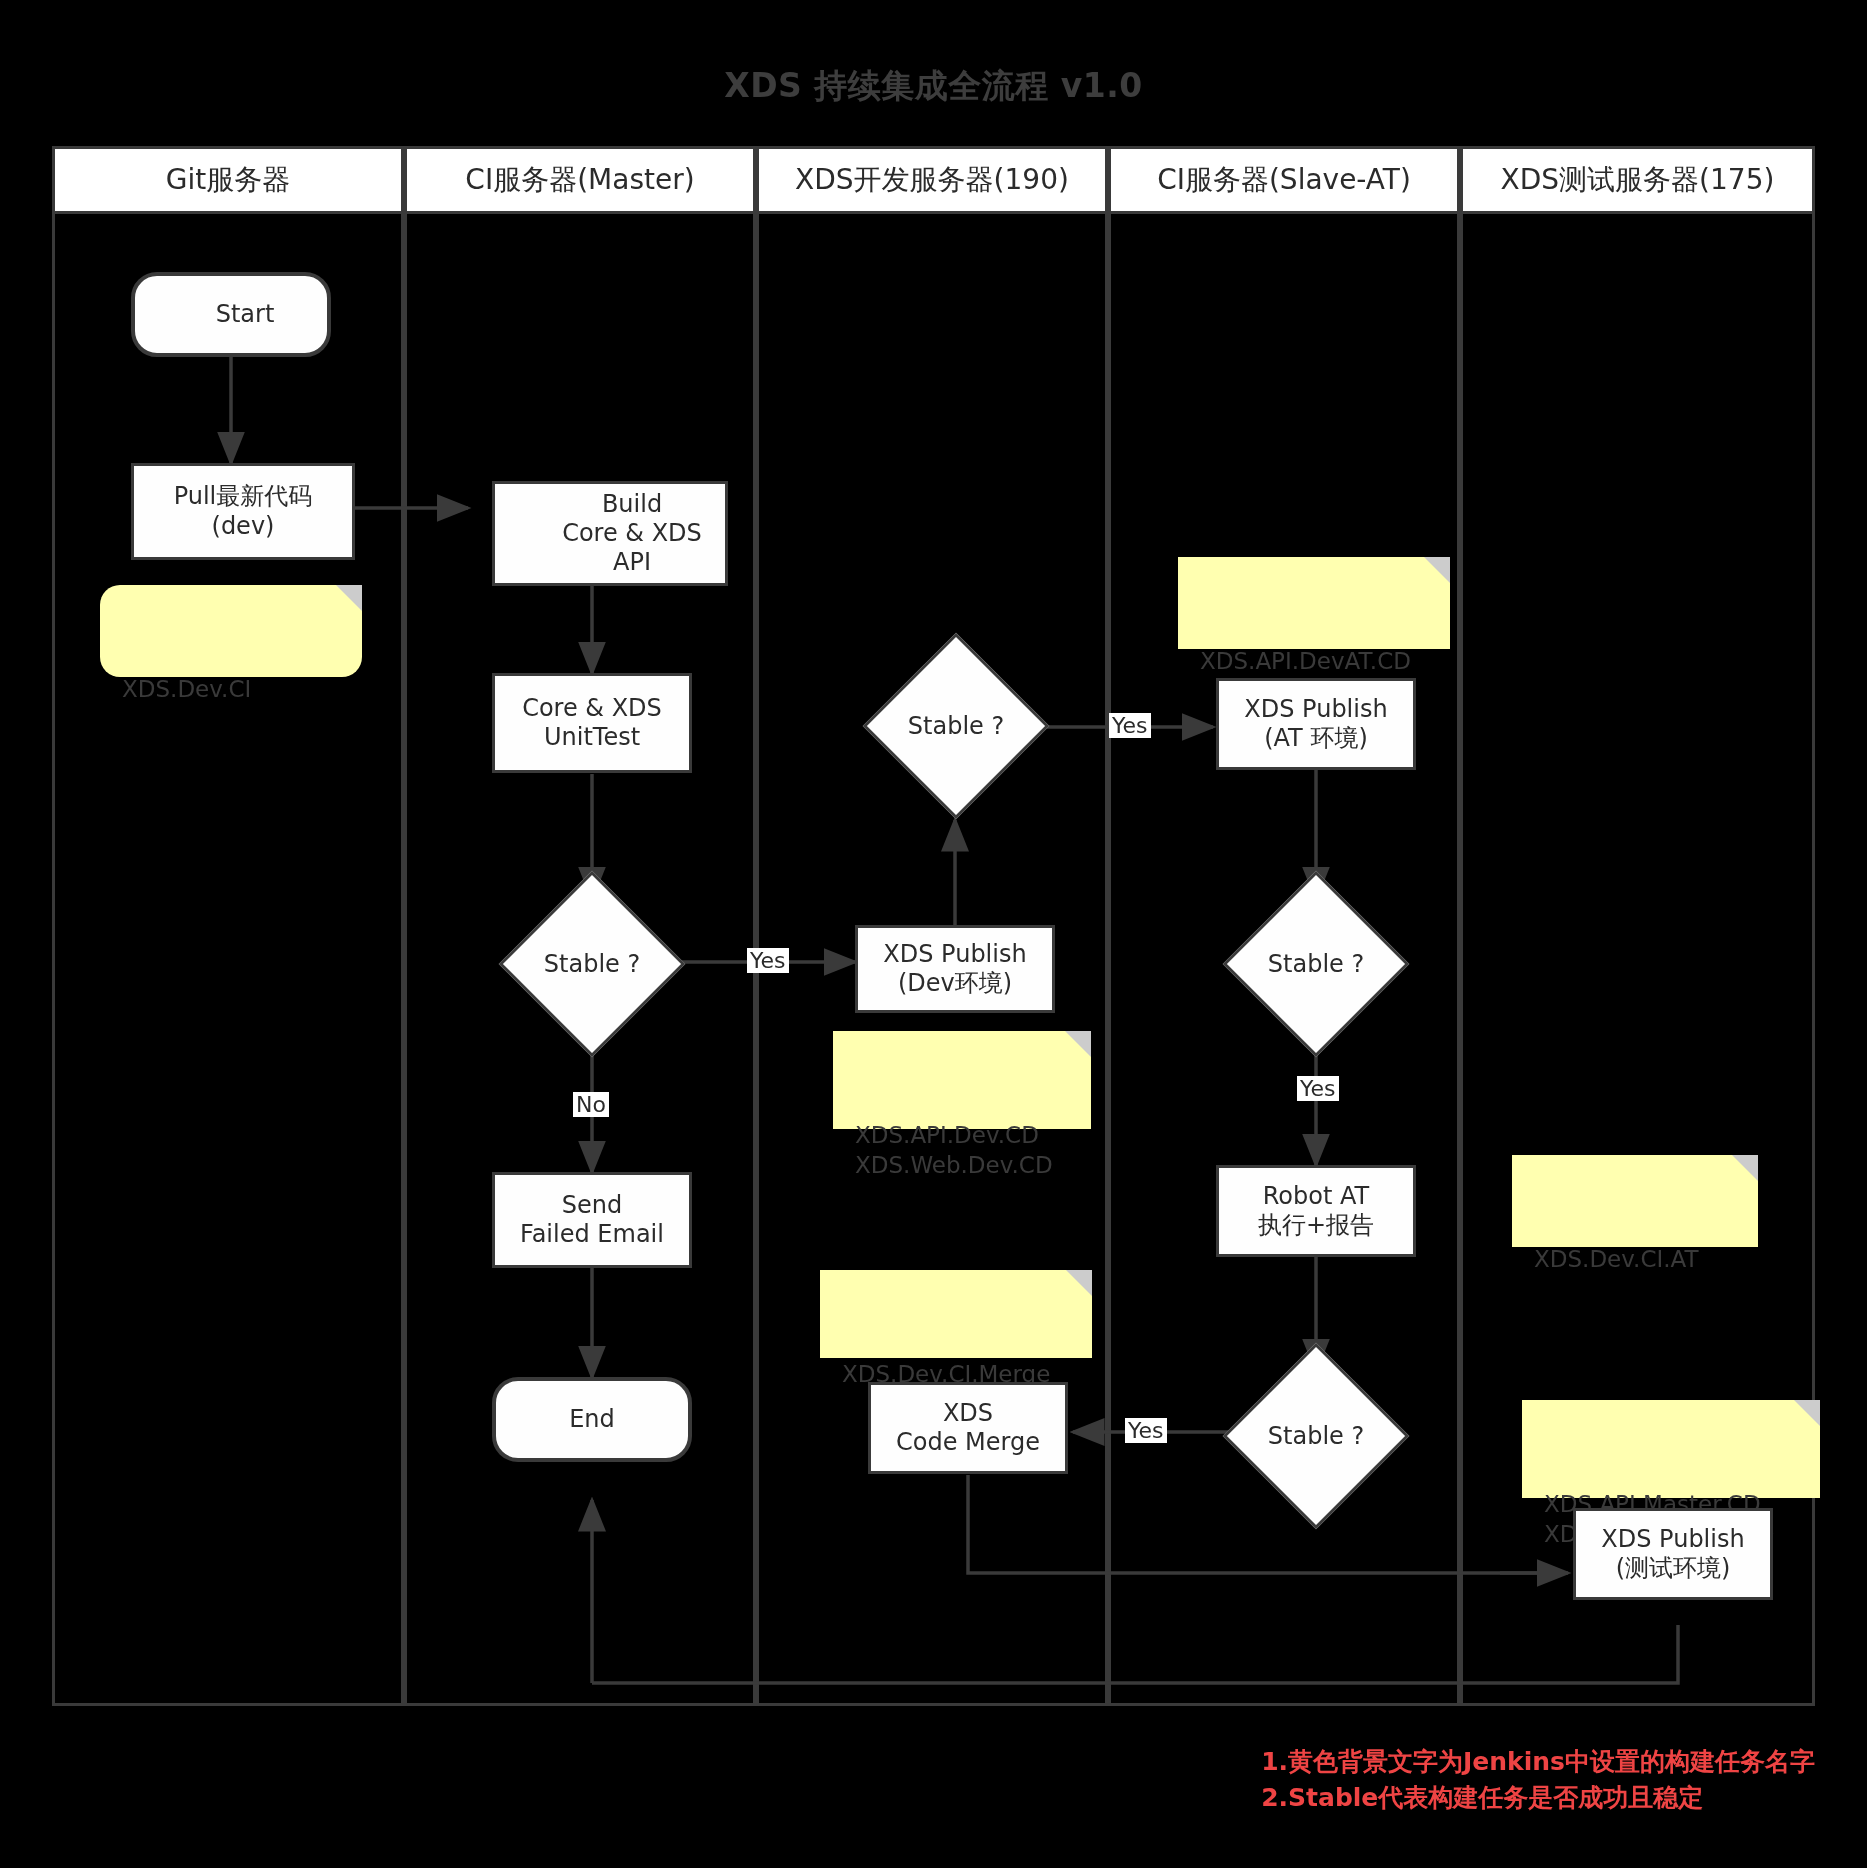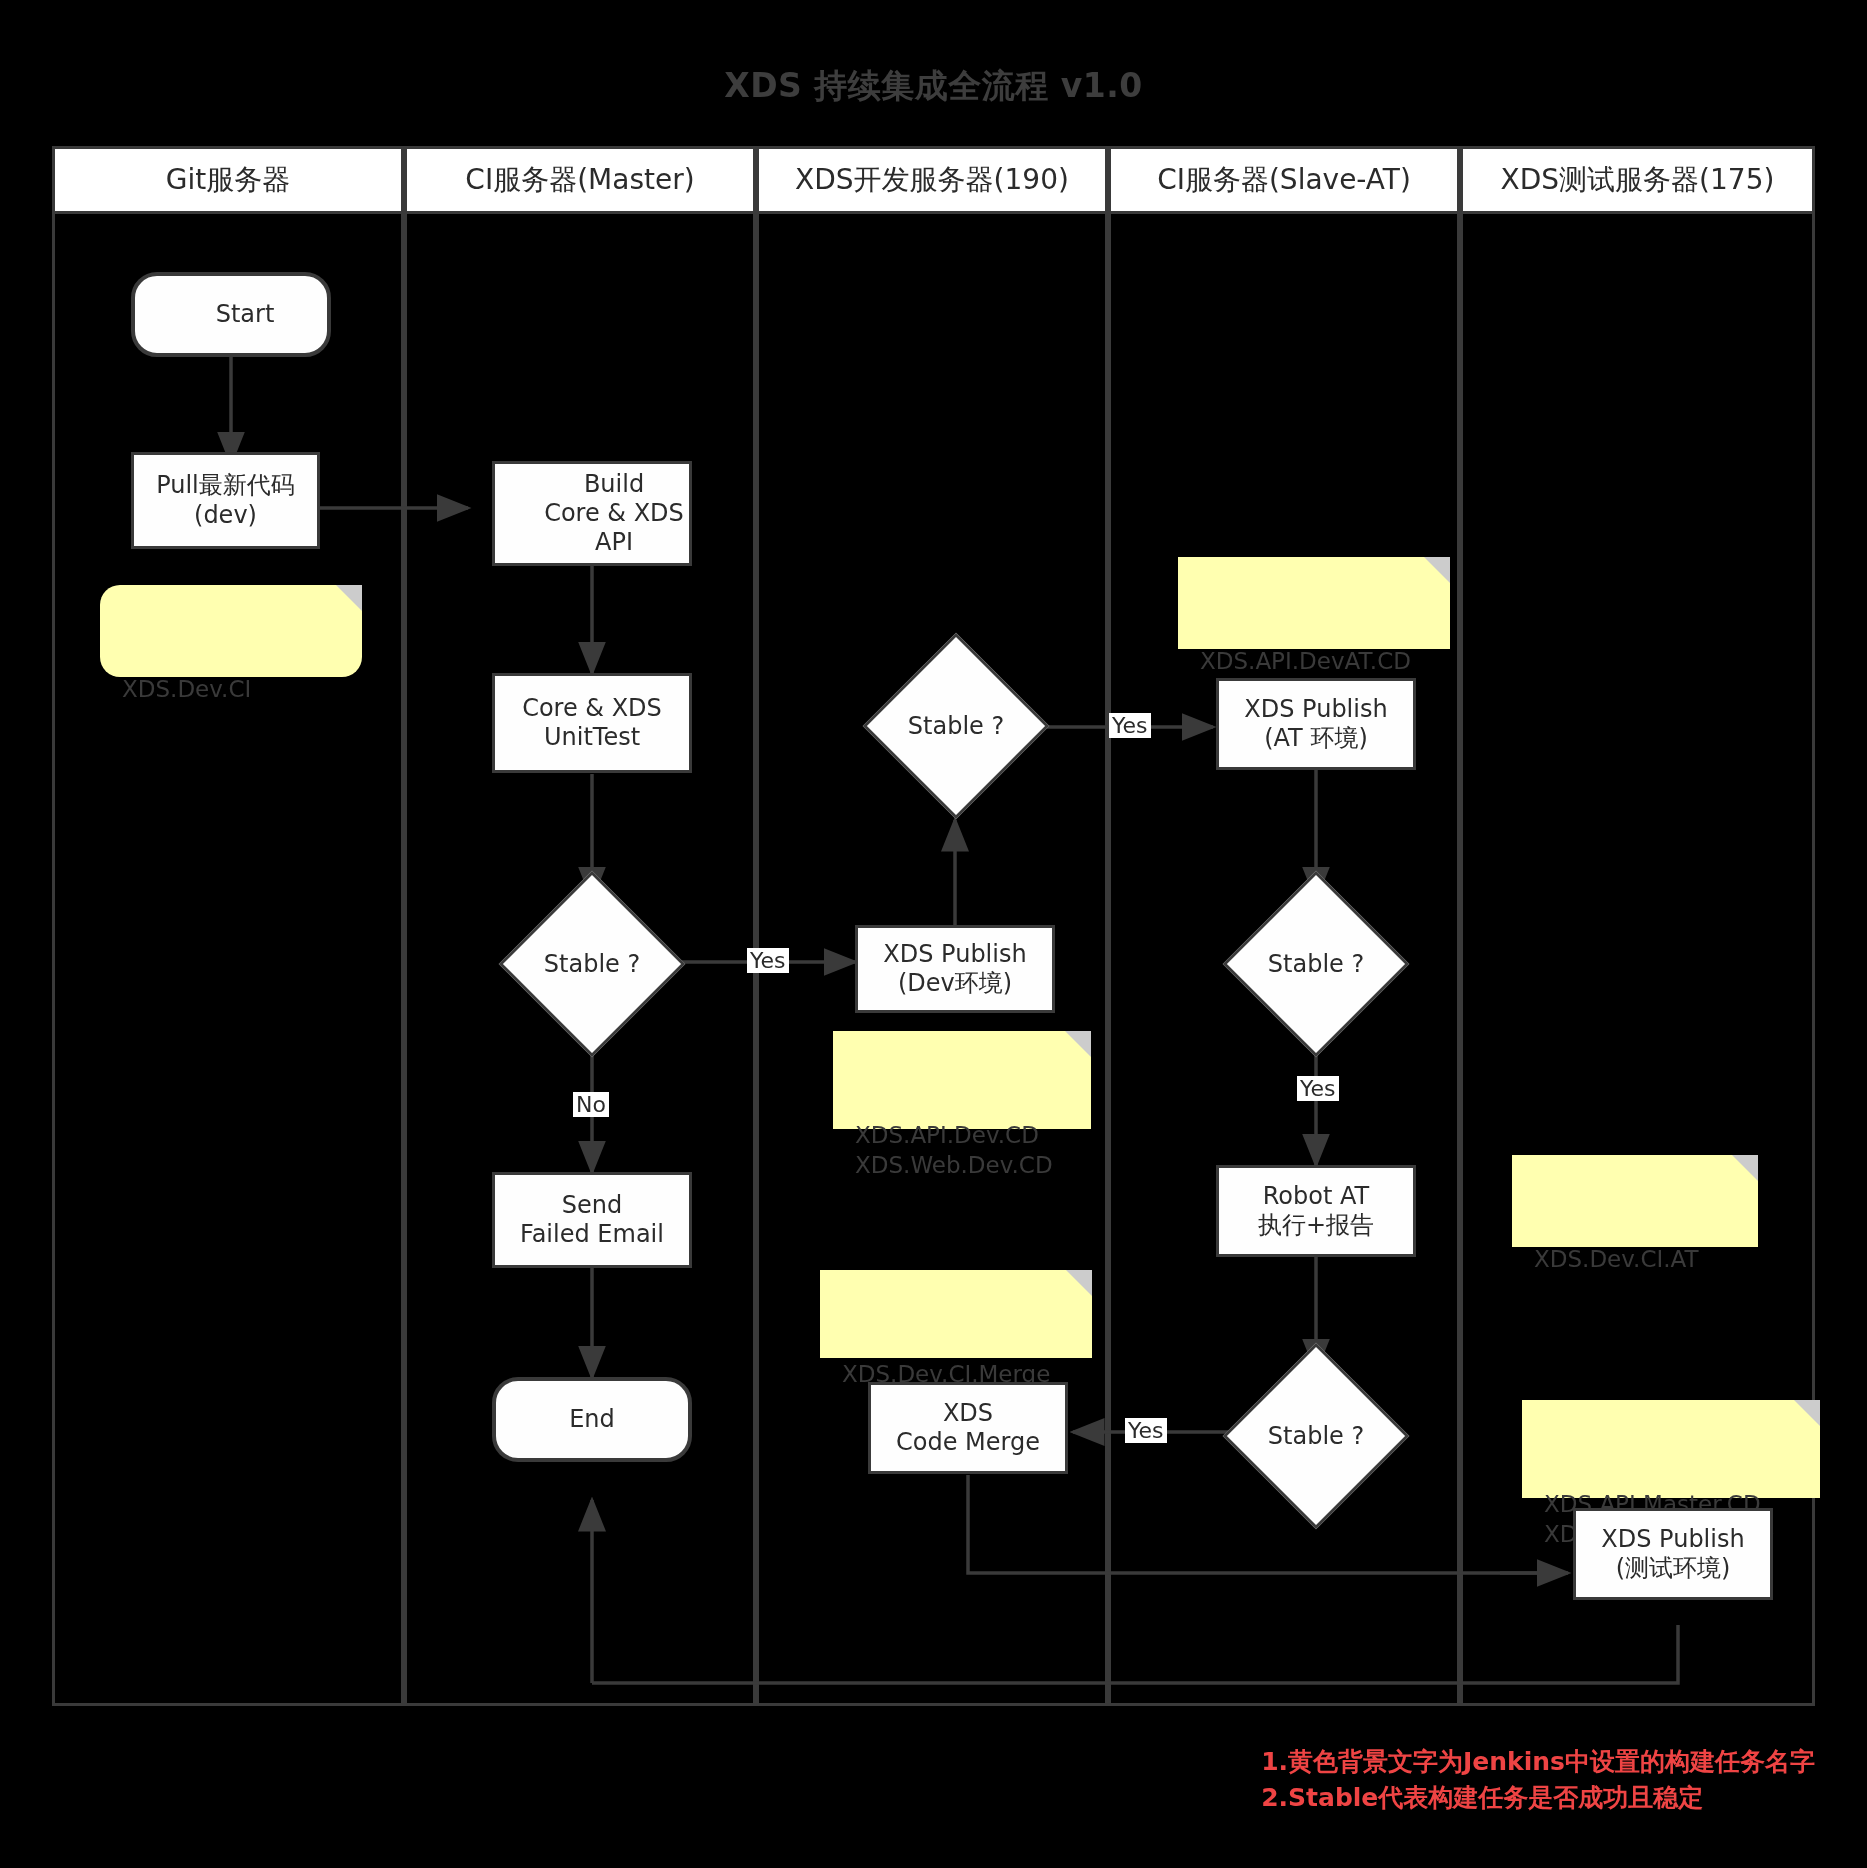--- a/index.html
+++ b/index.html
@@ -135,29 +135,29 @@
     <g stroke="#3a3a3a" stroke-width="3.5" fill="none">
       <path d="M1678,1625 L1678,1683 L592,1683"></path>
     </g>
     <g stroke="#3a3a3a" stroke-width="3.5" fill="none" marker-end="url(#arrow)">
       <path d="M592,1683 L592,1500"></path>
     </g>
   </svg>
 
   <div class="node term" style="left:131px;top:272px;width:200px;height:85px;padding-left:28px;">Start</div>
 
-  <div class="node" style="left:131px;top:452px;width:189px;height:97px;text-align:center;">Pull最新代码
+  <div class="node" style="left:131px;top:463px;width:224px;height:97px;text-align:center;">Pull最新代码
 (dev)</div>
 
   <div class="note" style="left:100px;top:585px;width:262px;height:92px;border-radius:20px;">
     <span class="fold"></span>
     <span>XDS.Dev.CI</span>
   </div>
 
-  <div class="node" style="left:492px;top:461px;width:200px;height:105px;padding-left:44px;">Build
+  <div class="node" style="left:492px;top:481px;width:236px;height:105px;padding-left:44px;">Build
 Core &amp; XDS
 API</div>
 
   <div class="node" style="left:492px;top:673px;width:200px;height:100px;">Core &amp; XDS
 UnitTest</div>
 
   <div class="diamond" style="left:526px;top:898px;width:132px;height:132px;"></div>
   <div class="diamond-label" style="left:492px;top:935px;width:200px;height:58px;">Stable ?</div>
 
   <div class="node" style="left:492px;top:1172px;width:200px;height:96px;">Send

